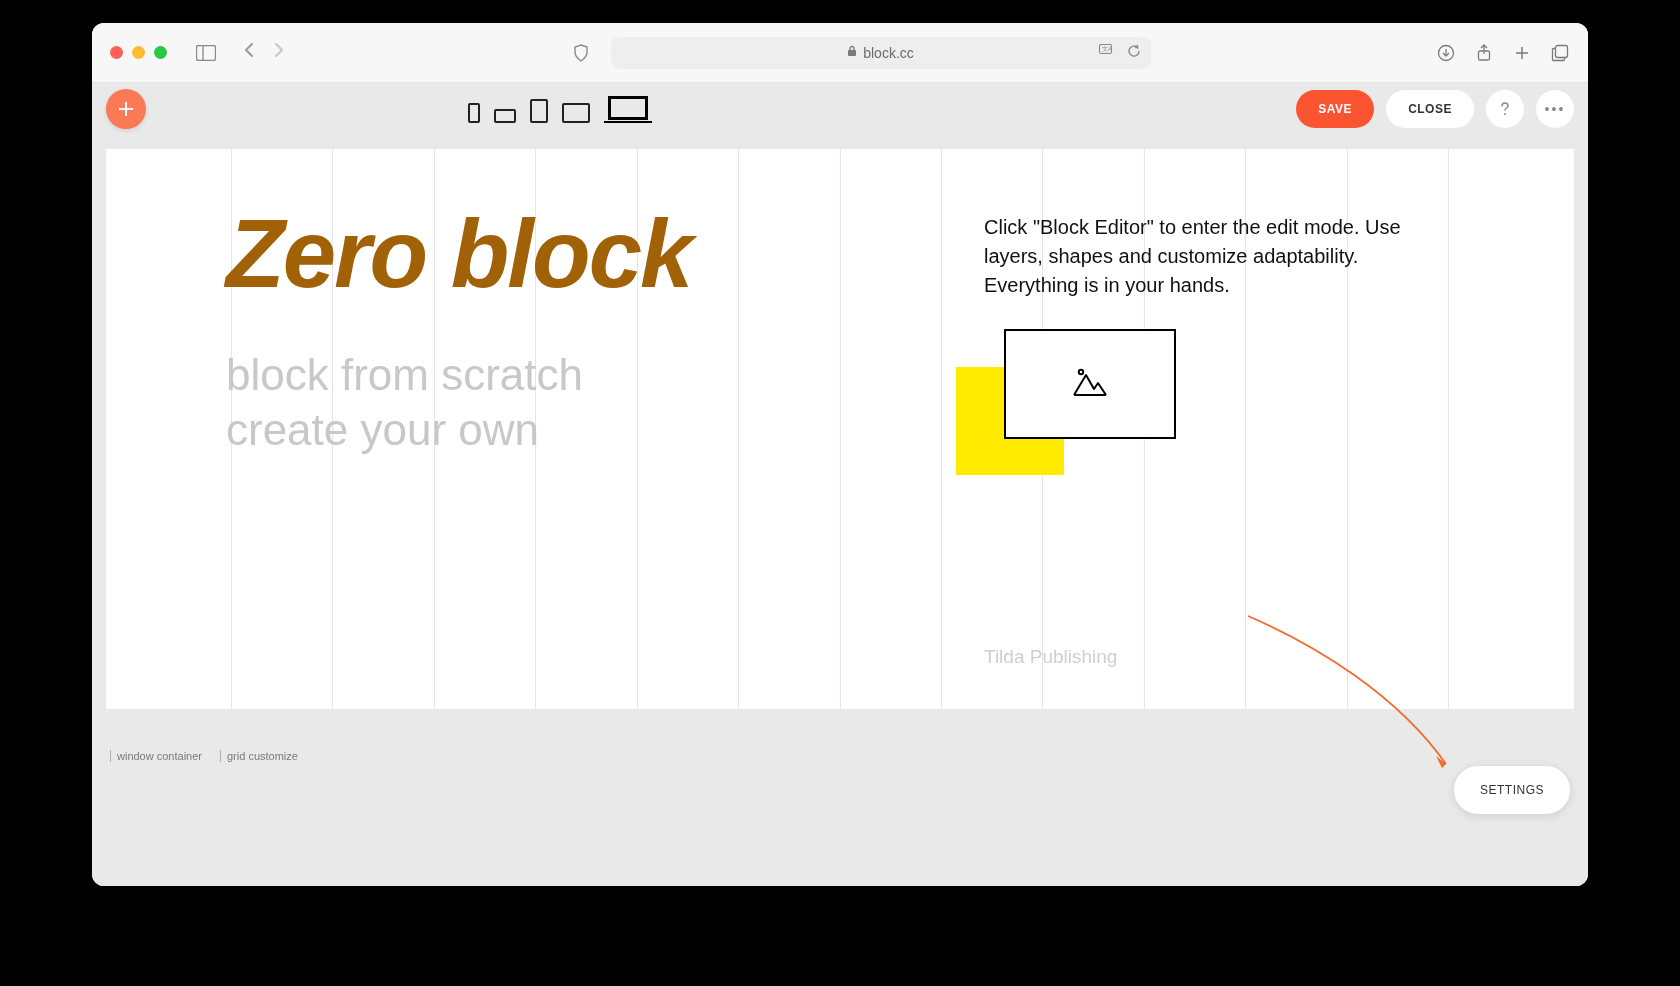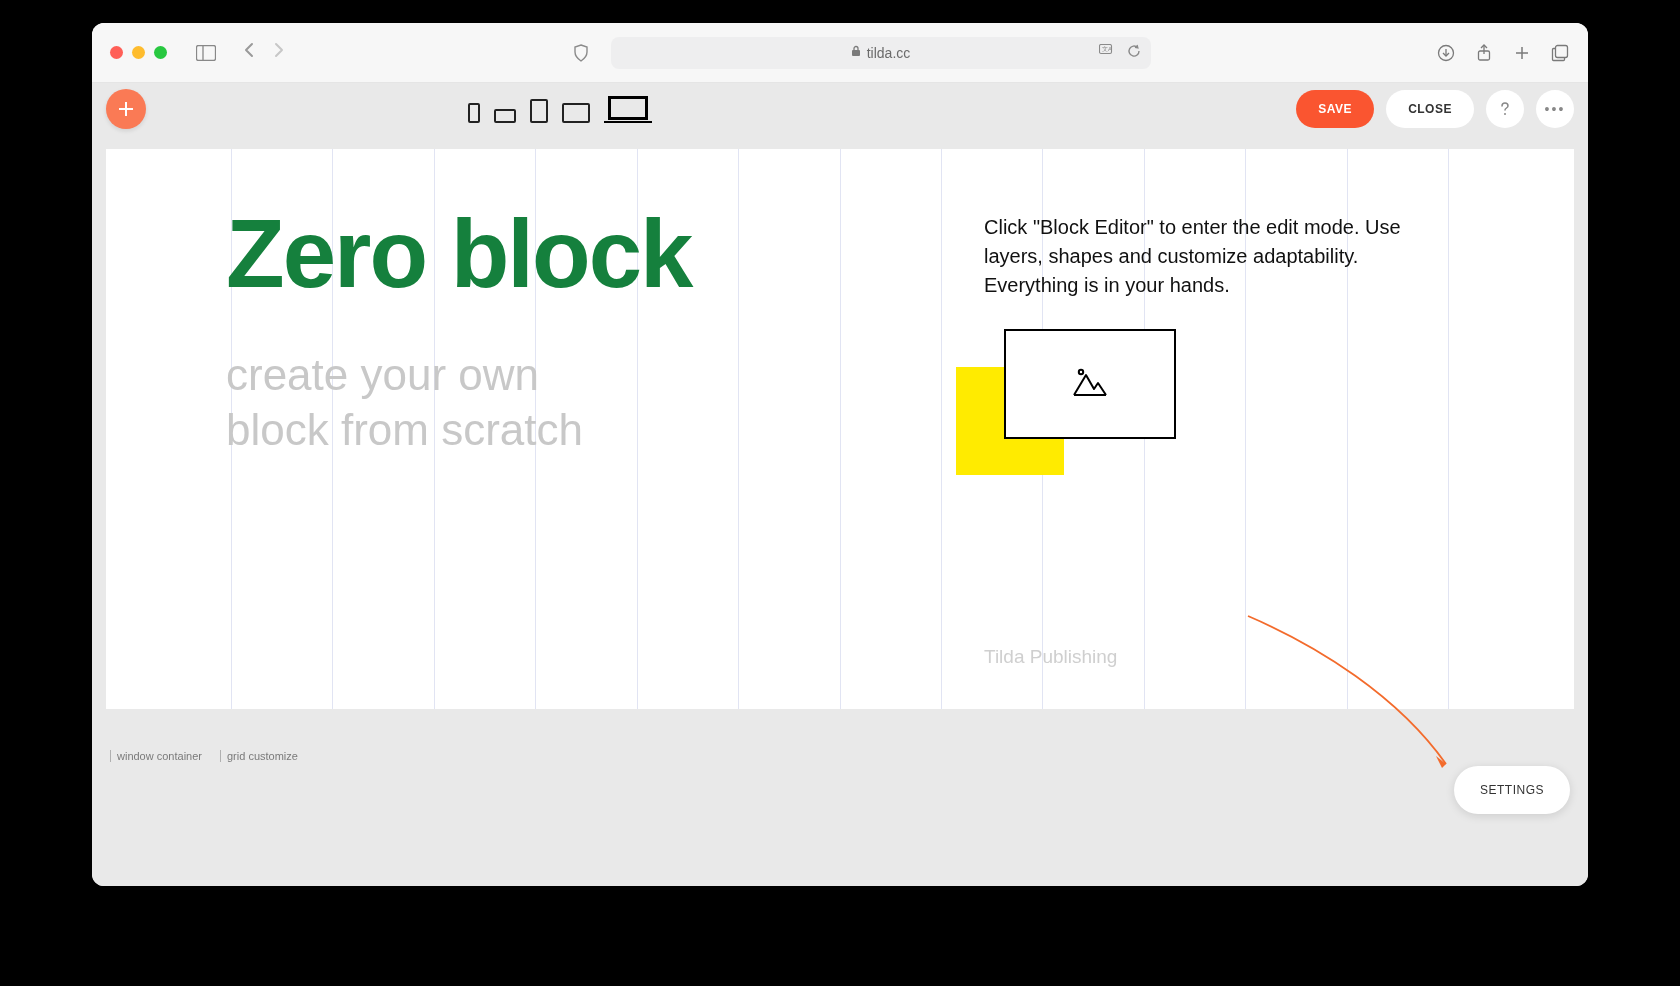--- a/index.html
+++ b/index.html
@@ -42,21 +42,21 @@
 
   
   .canvas-wrap { position: relative; background: #e9e9e9; height: calc(100% - 60px - 52px); padding: 14px 14px 0 14px; }
   .page-surface { position: relative; background: #fff; height: 560px; }
   .grid-overlay { position:absolute; inset:0; display:flex; justify-content:center; pointer-events:none; }
   .grid-inner { width: 1218px; height:100%; display:flex; }
   .grid-col { flex:1; border-left: 1px solid rgba(120,130,200,0.22); }
   .grid-col:last-child { border-right: 1px solid rgba(120,130,200,0.22); }
   .content-area { position:absolute; left: 120px; top: 0; width: 1218px; height: 100%; padding-top: 50px; }
 
-  .heading { font-family: Arial, Helvetica, sans-serif; font-weight: 800; font-size: 96px; color: #15803d; letter-spacing: -2px; }
+  .heading { font-family: Arial, Helvetica, sans-serif; font-weight: 800; font-size: 96px; color: #a16207; letter-spacing: -2px; font-style: italic; }
   .subheading { margin-top: 38px; font-size: 44px; color: #c8c8c8; line-height: 1.25; font-weight: 400; }
   .description { position:absolute; top: 64px; left: 758px; width: 420px; font-size: 20px; color: #111; line-height: 1.45; font-family: Arial, sans-serif; }
 
   .graphic { position:absolute; top: 180px; left: 730px; width: 220px; height: 160px; }
   .yellow-sq { position:absolute; left: 0; top: 38px; width: 108px; height: 108px; background: #ffeb00; }
   .img-frame { position:absolute; left: 48px; top: 0; width: 172px; height: 110px; border: 2px solid #000; background: #fff; display:flex; align-items:center; justify-content:center; }
   .img-icon svg { width: 40px; height: 34px; }
 
   .footer-credit { position:absolute; bottom: 41px; left: 758px; color:#cfcfcf; font-size: 19px; }
 
@@ -102,21 +102,21 @@
           <path d="M8 1 L14 3 V8 C14 12 11 15 8 17 C5 15 2 12 2 8 V3 Z" fill="none" stroke="#8a8a8a" stroke-width="1.4"></path>
         </svg>
     </div>
     <div class="address-bar">
       <span class="lock">
         <svg width="10" height="12" viewBox="0 0 10 12">
             <rect x="1" y="5" width="8" height="6" rx="1" fill="#7a7a7a"></rect>
             <path d="M3 5 V3.5 a2 2 0 0 1 4 0 V5" fill="none" stroke="#7a7a7a" stroke-width="1.3"></path>
           </svg>
       </span>
-      <span>tilda.cc</span>
+      <span>block.cc</span>
       <div class="address-actions">
         <span>
           <svg width="20" height="14" viewBox="0 0 20 14">
               <rect x="0.5" y="0.5" width="12" height="9" rx="1.5" fill="none" stroke="#8a8a8a" stroke-width="1.1"></rect>
               <text x="3" y="7" font-size="6" fill="#8a8a8a">文A</text>
             </svg>
         </span>
         <span>
           <svg width="14" height="14" viewBox="0 0 14 14">
               <path d="M12 7 A5 5 0 1 1 10.5 3.5" fill="none" stroke="#8a8a8a" stroke-width="1.4"></path>
@@ -201,22 +201,22 @@
             <div class="grid-col"></div>
           <div class="grid-col"></div>
             <div class="grid-col"></div>
             <div class="grid-col"></div>
             <div class="grid-col"></div>
         </div>
       </div>
       <div class="content-area">
         <h1 class="heading">Zero block</h1>
         <div class="subheading">
+          <div>block from scratch</div>
           <div>create your own</div>
-          <div>block from scratch</div>
         </div>
         <p class="description">Click "Block Editor" to enter the edit mode. Use layers, shapes and customize adaptability. Everything is in your hands.</p>
 
         <div class="graphic">
           <div class="yellow-sq"></div>
           <div class="img-frame">
             <span class="img-icon">
               <svg viewBox="0 0 40 34">
                   <circle cx="11" cy="7" r="2.2" fill="none" stroke="#000" stroke-width="2"></circle>
                   <polyline points="4,30 16,10 24,24 28,18 36,30" fill="none" stroke="#000" stroke-width="2" stroke-linejoin="round"></polyline>

